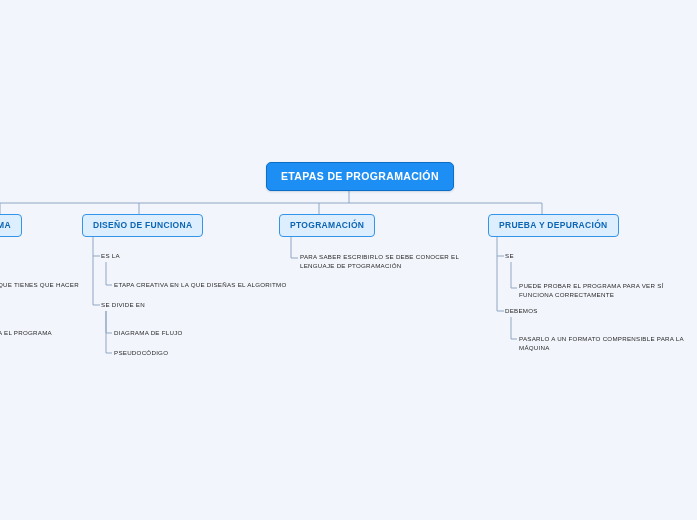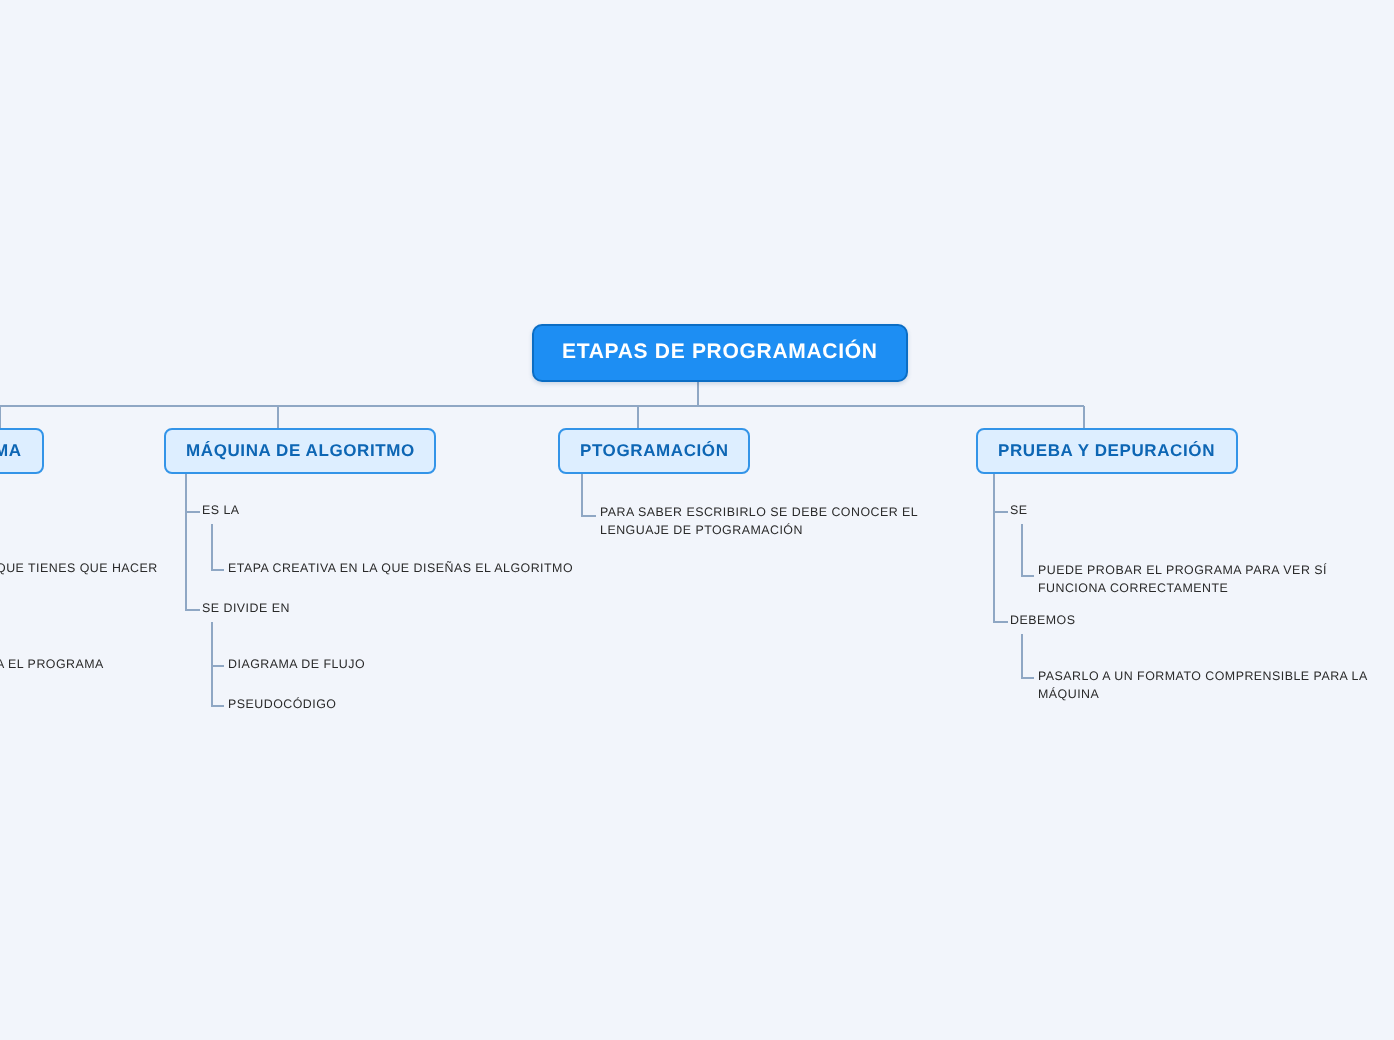--- a/index.html
+++ b/index.html
@@ -117,21 +117,21 @@
     <span>MA</span>
   </div>
   <div class="node leaf" style="left:-2px; top:281px; width:120px;">
     <span>QUE TIENES QUE HACER</span>
   </div>
   <div class="node leaf" style="left:-2px; top:329px; width:120px;">
     <span>A EL PROGRAMA</span>
   </div>
 
   <div class="node lvl1" style="left:82px; top:214px;">
-    <span>MÁQUINA DE ALGORITMO</span>
+    <span>DISEÑO DE FUNCIONA</span>
   </div>
   <div class="node leaf" style="left:101px; top:252px; width:60px;">
     <span>ES LA</span>
   </div>
   <div class="node leaf" style="left:114px; top:281px; width:200px;">
     <span>ETAPA CREATIVA EN LA QUE DISEÑAS EL ALGORITMO</span>
   </div>
   <div class="node leaf" style="left:101px; top:301px; width:90px;">
     <span>SE DIVIDE EN</span>
   </div>

